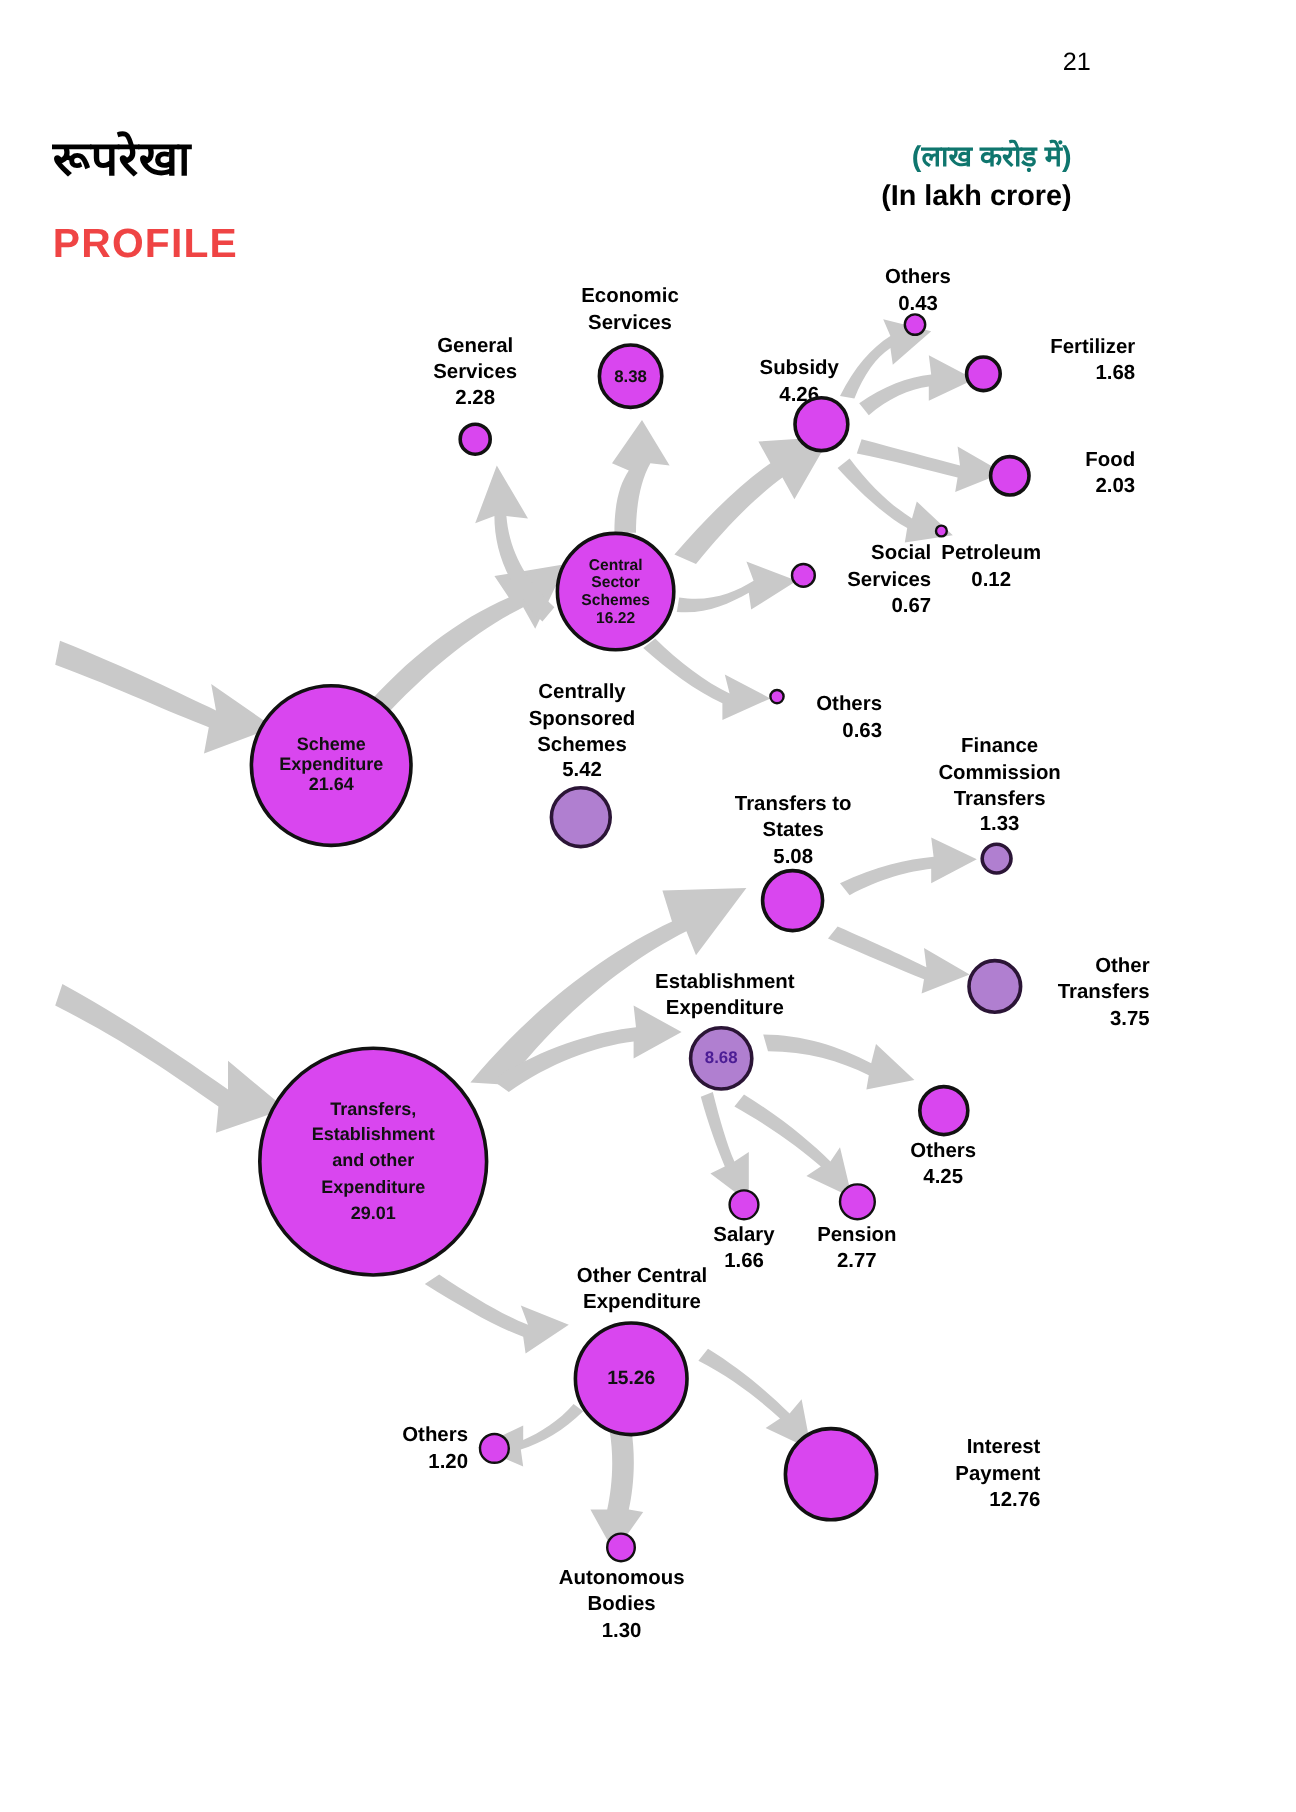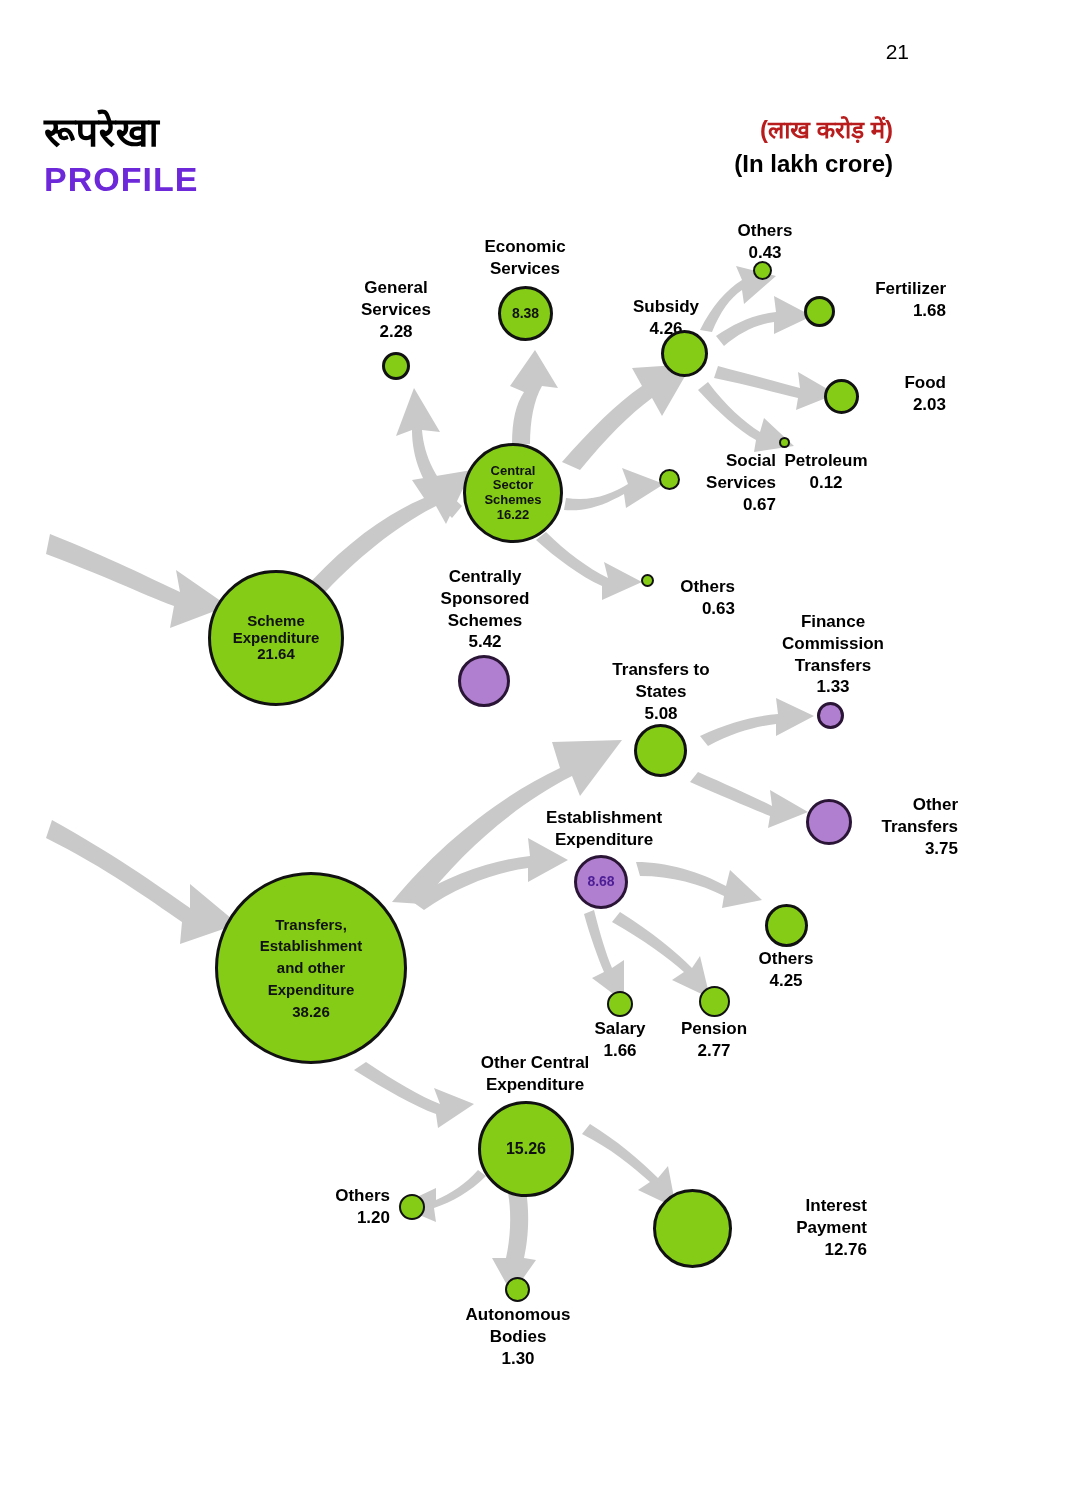--- a/index.html
+++ b/index.html
@@ -12,40 +12,40 @@
 
   .page-num{
     position:absolute; right:86px; top:40px;
     font-size:21px; color:#000; font-weight:400;
   }
   .title-hi{
     position:absolute; left:44px; top:103px;
     font-size:40px; font-weight:700; color:#000; letter-spacing:.5px;
   }
   .title-en{
-    position:absolute; left:44px; top:160px;
-    font-size:34px; font-weight:700; color:#6d28d9; letter-spacing:1px;
+    position:absolute; left:44px; top:184px;
+    font-size:34px; font-weight:700; color:#ef4444; letter-spacing:1px;
   }
   .unit-hi{
     position:absolute; right:102px; top:112px;
-    font-size:24px; font-weight:700; color:#b91c1c;
+    font-size:24px; font-weight:700; color:#0f766e;
   }
   .unit-en{
     position:absolute; right:102px; top:150px;
     font-size:24px; font-weight:700; color:#000;
   }
 
   
   #arrows{position:absolute;left:0;top:0;width:1080px;height:1510px;}
 
   
   .node{position:absolute; border-radius:50%; box-sizing:border-box;
         display:flex;align-items:center;justify-content:center;
         border:3px solid #111111;}
-  .node.green{background:#84cc16;}
+  .node.green{background:#d946ef;}
   .node.purple{background:#B07FD0; border-color:#2b1536;}
   .node .inval{
     font-size:14px; font-weight:700; color:#111; line-height:1.12;
     text-align:center; pointer-events:none; white-space:pre-line;
   }
   .node.tiny{border-width:2px;}
 
   .lbl{
     position:absolute; font-size:17px; font-weight:700; color:#000;
     line-height:1.28; text-align:center; white-space:pre-line;
@@ -194,21 +194,21 @@
 Expenditure</div>
   <div class="node purple" style="left:574px;top:855px;width:54px;height:54px;">
     <span class="inval" style="color:#4c1d95;">8.68</span>
   </div>
 
   <div class="node green" style="left:215px;top:872px;width:192px;height:192px;">
     <span class="inval" style="font-size:15px;line-height:1.45;">Transfers,
 Establishment
 and other
 Expenditure
-38.26</span>
+29.01</span>
   </div>
 
   <div class="node green tiny" style="left:607px;top:991px;width:26px;height:26px;"></div>
   <div class="lbl" style="left:570px;top:1018px;width:100px;">Salary
 1.66</div>
 
   <div class="node green tiny" style="left:699px;top:986px;width:31px;height:31px;"></div>
   <div class="lbl" style="left:664px;top:1018px;width:100px;">Pension
 2.77</div>
 

